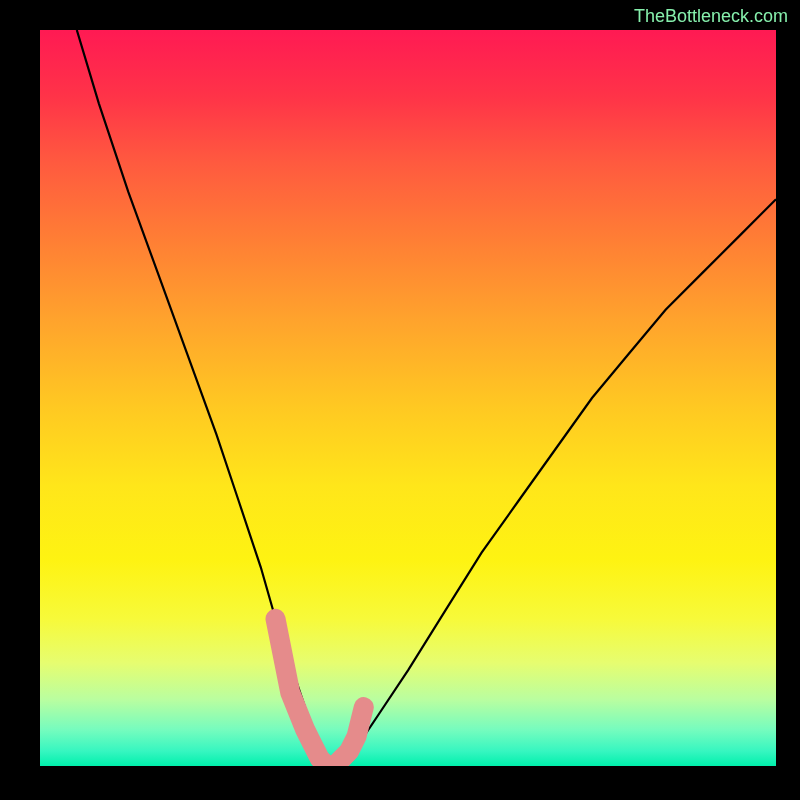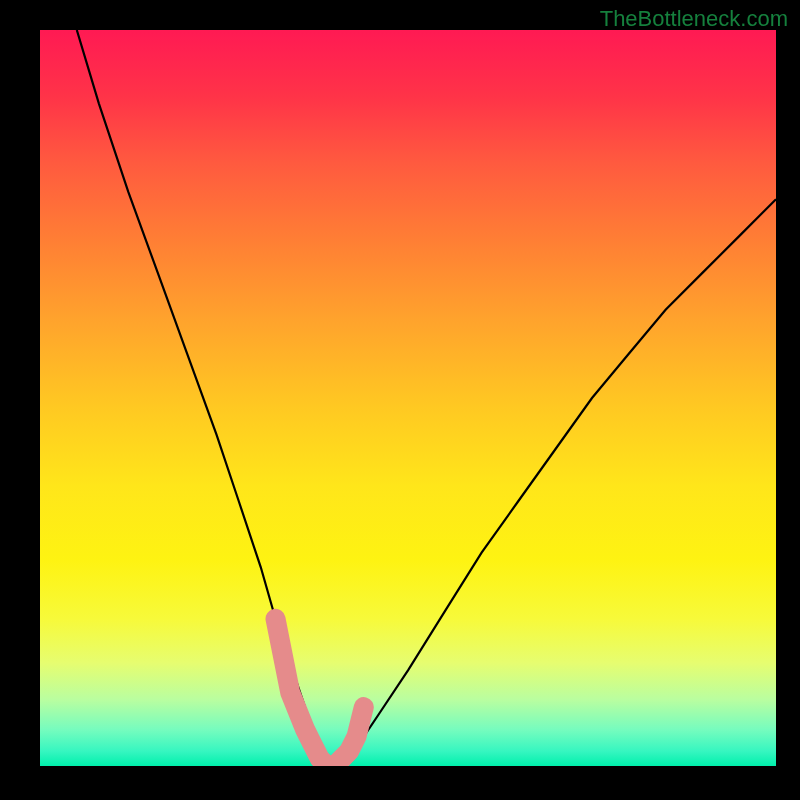--- a/index.html
+++ b/index.html
@@ -8,22 +8,22 @@
     width: 800px;
     height: 800px;
     background: #000;
     position: relative;
     font-family: Arial, sans-serif;
   }
   .watermark {
     position: absolute;
     top: 6px;
     right: 12px;
-    color: #15803d;
-    font-size: 22px;
+    color: #86efac;
+    font-size: 18px;
     z-index: 10;
   }
   .plot-area {
     position: absolute;
     left: 40px;
     top: 30px;
     width: 736px;
     height: 736px;
     background: linear-gradient(to bottom,
       #ff1a53 0%,

